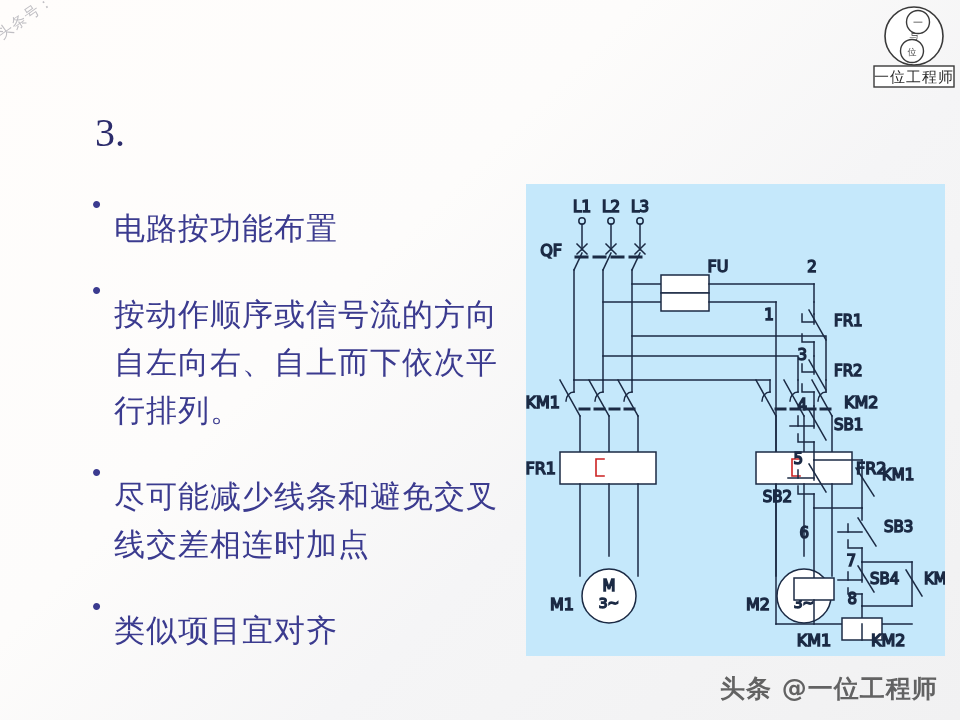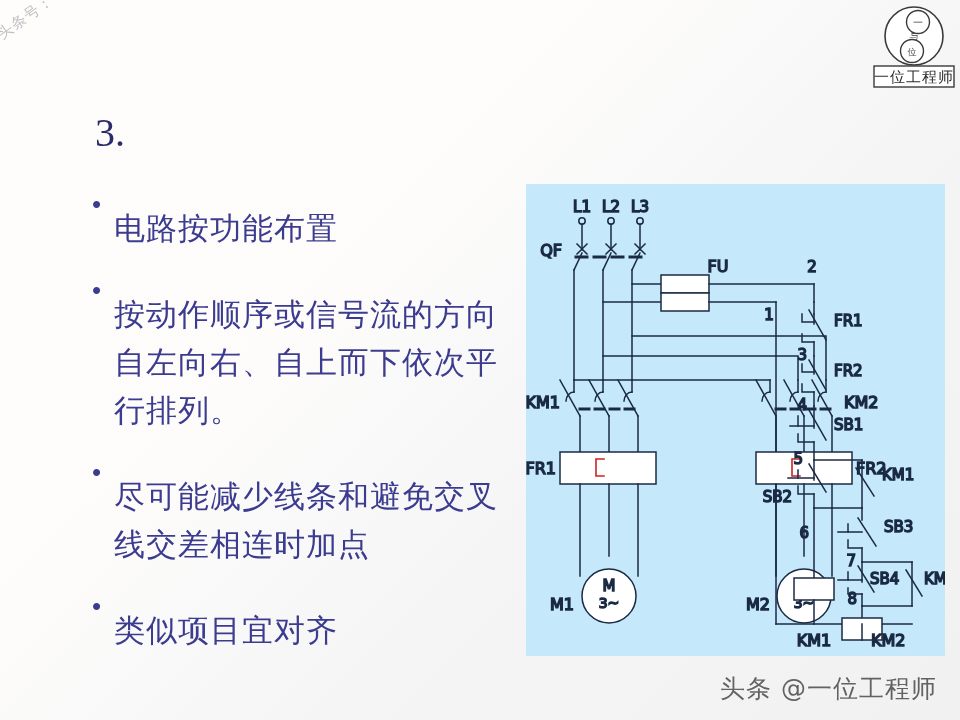--- a/index.html
+++ b/index.html
@@ -15,21 +15,21 @@
   }
   
   .wm-top{
     position:absolute;left:-6px;top:28px;width:210px;
     color:#8c8c96;font-size:15px;letter-spacing:1px;white-space:nowrap;
     transform:rotate(-35deg);transform-origin:left top;opacity:.55;
     font-family:"DejaVu Sans",sans-serif;
   }
   .wm-bottom{
     position:absolute;left:720px;top:672px;
-    color:#4a4a4a;font-size:25px;font-weight:normal;white-space:nowrap;
+    color:#4a4a4a;font-size:25px;font-weight:bold;white-space:nowrap;
     letter-spacing:1px;opacity:.85;
     font-family:"DejaVu Sans",sans-serif;
   }
   
   .logo{position:absolute;left:872px;top:4px;width:84px;height:86px;}
   
   .title{
     position:absolute;left:95px;top:113px;
     font-family:"Liberation Serif","DejaVu Serif",serif;
     font-size:40px;color:#2c2c6b;line-height:1;

